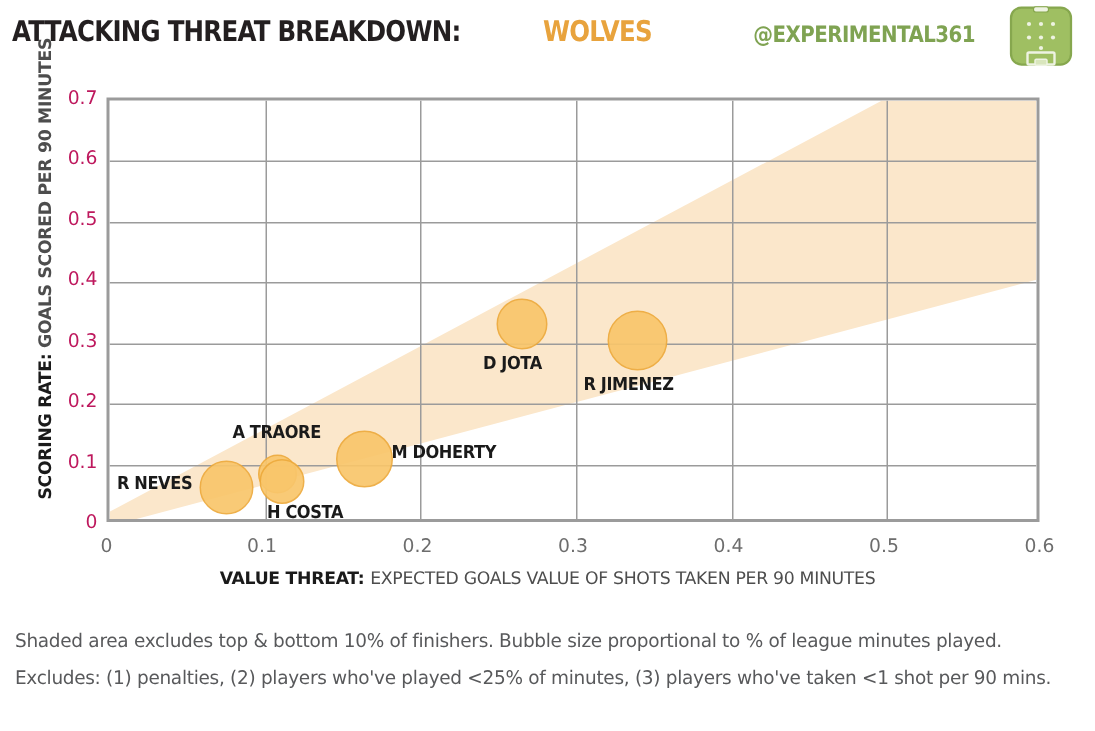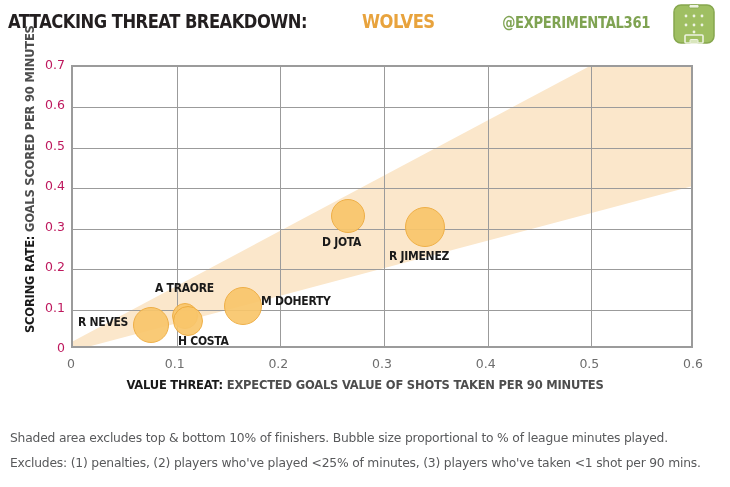--- a/index.html
+++ b/index.html
@@ -123,24 +123,24 @@
   #xlab{
     position:absolute;
     left:0;top:330px;width:730px;text-align:center;
     font-family:"DejaVu Sans", sans-serif;
     font-weight:bold;
     font-size:11.5px;
     letter-spacing:-0.2px;
     color:#1a1a1a;
     white-space:nowrap;
   }
-  #xlab .dim{color:#4d4d4d;font-weight:bold;}
+  #xlab .dim{color:#4d4d4d;font-weight:normal;}
   
   #notes{
-    position:absolute;left:10px;top:425px;width:716px;
+    position:absolute;left:10px;top:414px;width:716px;
   }
   .note{
     font-family:"DejaVu Sans", sans-serif;
     font-size:12.5px;
     color:#58595b;
     line-height:25px;
     letter-spacing:-0.2px;
     white-space:nowrap;
     transform:scaleX(0.985);
     transform-origin:left center;

